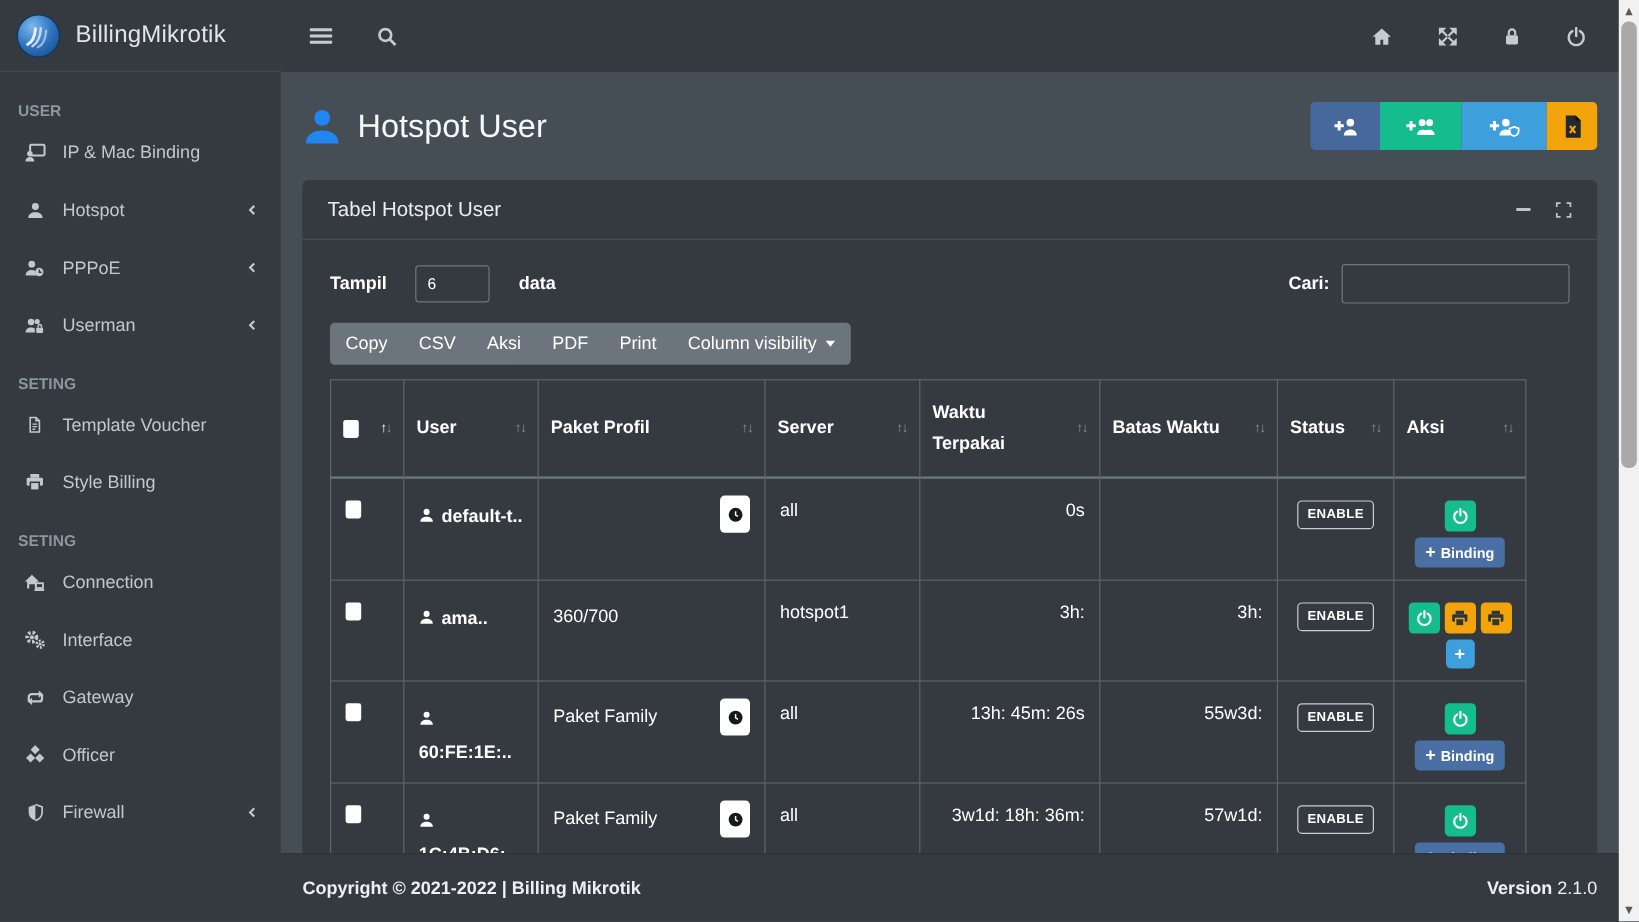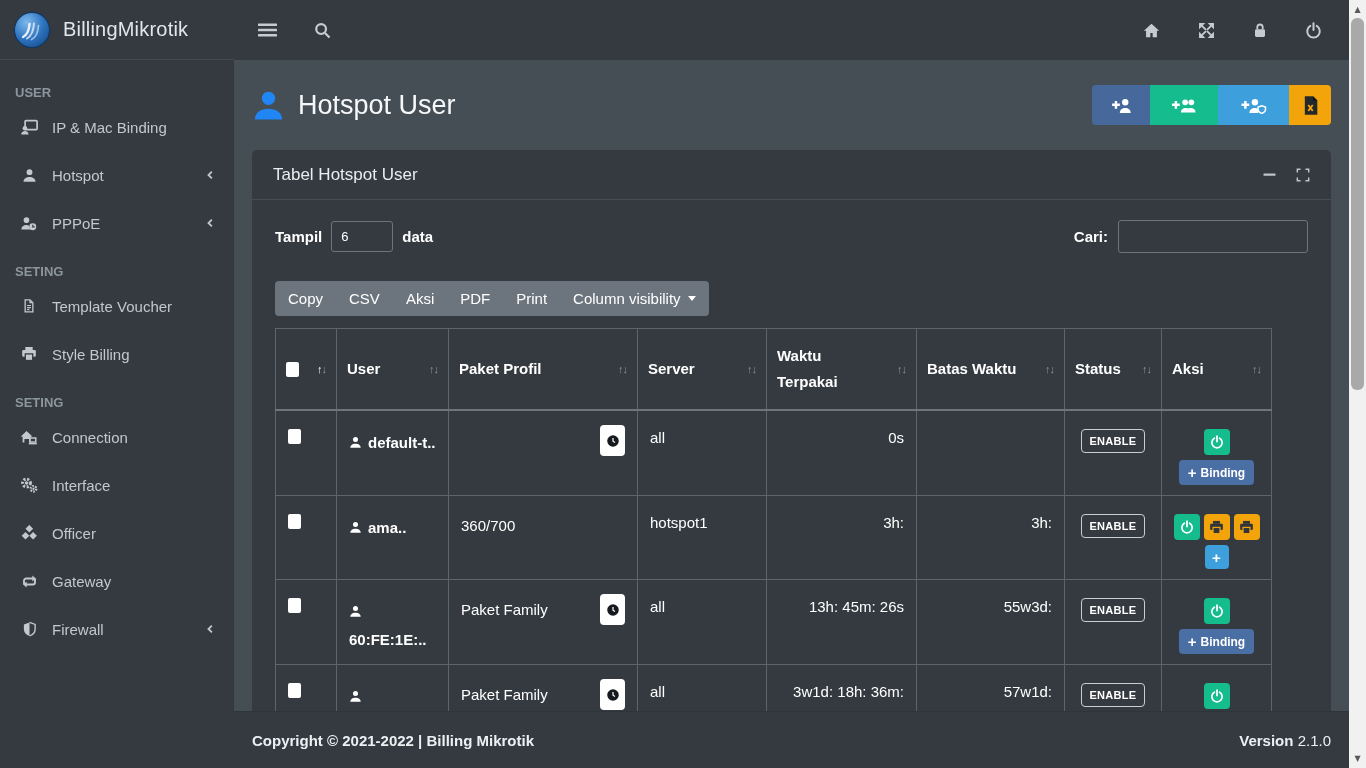--- a/index.html
+++ b/index.html
@@ -47,28 +47,28 @@
 
   .card { margin:0 18px; background:#343a40; border-radius:5px; }
   .card-header { height:50px; display:flex; align-items:center; justify-content:space-between;
                  padding:0 21px; border-bottom:1px solid #454d55; }
   .card-title { font-size:17px; color:#eaedef; }
   .card-tools { display:flex; align-items:center; gap:20px; color:#bcc3c9; }
   .tool { cursor:pointer; display:flex; }
 
   .card-body { padding:20px 23px; }
   .table-controls { display:flex; justify-content:space-between; align-items:center; }
-  .length { display:flex; align-items:center; gap:9px; font-size:15px; font-weight:600; color:#fff; }
+  .length { display:flex; align-items:center; gap:24px; font-size:15px; font-weight:600; color:#fff; }
   .len-input { width:62px; height:31px; background:transparent; border:1px solid #6c757d;
                border-radius:3px; color:#fff; font-size:13px; padding:0 9px; font-family:inherit; }
   .search { display:flex; align-items:center; gap:10px; font-size:15px; font-weight:600; color:#fff; }
   .search-input { width:190px; height:33px; background:transparent; border:1px solid #6c757d;
                   border-radius:3px; color:#fff; padding:0 9px; font-size:14px; font-family:inherit; }
 
-  .export-group { display:inline-flex; background:#6c757d; border-radius:4px; margin:28px 0 12px; }
+  .export-group { display:inline-flex; background:#6c757d; border-radius:4px; margin:16px 0 12px; }
   .export-btn { border:none; background:transparent; color:#fff; font-size:15px; padding:9px 13px;
                 cursor:pointer; font-family:inherit; display:flex; align-items:center; gap:7px; }
   .caret { width:0; height:0; border-left:4.5px solid transparent; border-right:4.5px solid transparent;
            border-top:5px solid #fff; }
 
   
   table.dt { width:996px; border-collapse:collapse; table-layout:fixed; }
   .dt th { border:1px solid #5d656d; border-bottom:2px solid #6c757d; padding:14px 10px;
            text-align:left; font-size:15px; font-weight:700; vertical-align:middle;
            color:#fff; cursor:pointer; line-height:26px; }
@@ -185,20 +185,37 @@
           </svg>
         </span>
         <span class="lbl">PPPoE</span>
         <span class="chev">
           <svg width="11" height="12" viewBox="0 0 16 16" fill="none" stroke="currentColor" stroke-width="2.6">
               <path d="M10 3 5 8l5 5"></path>
             </svg>
         </span>
       </div>
 
+      <div class="side-item">
+        <span class="ico">
+          <svg width="18" height="15" viewBox="0 0 17 16" fill="currentColor">
+            <circle cx="5.2" cy="4.6" r="2.9"></circle>
+            <path d="M0.3 14c0-2.9 2.2-4.5 4.9-4.5 1.3 0 2.5.4 3.3 1V14z"></path>
+            <circle cx="10.6" cy="4.2" r="2.3"></circle>
+            <rect x="9.7" y="9.7" width="6.2" height="4.8" rx="1"></rect>
+            <path d="M11.4 9.7V8.3a1.5 1.5 0 0 1 3 0v1.4" stroke="currentColor" stroke-width="1.3" fill="none"></path>
+          </svg>
+        </span>
+        <span class="lbl">Userman</span>
+        <span class="chev">
+          <svg width="11" height="12" viewBox="0 0 16 16" fill="none" stroke="currentColor" stroke-width="2.6">
+              <path d="M10 3 5 8l5 5"></path>
+            </svg>
+        </span>
+      </div>
 
       <div class="side-section">SETING</div>
 
       <div class="side-item">
         <span class="ico">
           <svg width="14" height="16" viewBox="0 0 16 16" fill="none" stroke="currentColor" stroke-width="1.5">
             <path d="M3.6 1h5.6l3.2 3.2v10.6H3.6z"></path>
               <path d="M9.2 1v3.2h3.2"></path>
             <path d="M5.8 7.4h4.4M5.8 9.8h4.4M5.8 12.2h2.6" stroke-width="1.3"></path>
           </svg>
@@ -237,39 +254,39 @@
             <circle cx="6" cy="6" r="1.7" fill="currentColor"></circle>
             <circle cx="13" cy="11.8" r="2.7" fill="none" stroke="currentColor" stroke-width="2.4" stroke-dasharray="1.6 1.2"></circle>
             <circle cx="13" cy="11.8" r="1.1" fill="currentColor"></circle>
           </svg>
         </span>
         <span class="lbl">Interface</span>
       </div>
 
       <div class="side-item">
         <span class="ico">
-          <svg width="17" height="16" viewBox="0 0 17 16" fill="currentColor">
-            <rect x="5.6" y="1" width="5.4" height="5.4" transform="rotate(45 8.3 3.7)"></rect>
-            <rect x="1.8" y="8" width="5.4" height="5.4" transform="rotate(45 4.5 10.7)"></rect>
-            <rect x="9.4" y="8" width="5.4" height="5.4" transform="rotate(45 12.1 10.7)"></rect>
-          </svg>
-        </span>
-        <span class="lbl">Officer</span>
-      </div>
-
-      <div class="side-item">
-        <span class="ico">
           <svg width="17" height="15" viewBox="0 0 16 15">
             <path d="M2.5 10.5V6.8a2.3 2.3 0 0 1 2.3-2.3H12" fill="none" stroke="currentColor" stroke-width="1.9"></path>
             <path d="M10.8 1.4l3.6 3.1-3.6 3.1z" fill="currentColor"></path>
             <path d="M13.5 4.5v3.7a2.3 2.3 0 0 1-2.3 2.3H4" fill="none" stroke="currentColor" stroke-width="1.9"></path>
             <path d="M5.2 7.4 1.6 10.5l3.6 3.1z" fill="currentColor"></path>
           </svg>
         </span>
         <span class="lbl">Gateway</span>
+      </div>
+
+      <div class="side-item">
+        <span class="ico">
+          <svg width="17" height="16" viewBox="0 0 17 16" fill="currentColor">
+            <rect x="5.6" y="1" width="5.4" height="5.4" transform="rotate(45 8.3 3.7)"></rect>
+            <rect x="1.8" y="8" width="5.4" height="5.4" transform="rotate(45 4.5 10.7)"></rect>
+            <rect x="9.4" y="8" width="5.4" height="5.4" transform="rotate(45 12.1 10.7)"></rect>
+          </svg>
+        </span>
+        <span class="lbl">Officer</span>
       </div>
 
       <div class="side-item">
         <span class="ico">
           <svg width="15" height="16" viewBox="0 0 16 16">
             <path d="M8 1 2 3.1v4.8c0 3.9 2.6 6.2 6 7.4z" fill="currentColor"></path>
             <path d="M8 1l6 2.1v4.8c0 3.9-2.6 6.2-6 7.4" fill="none" stroke="currentColor" stroke-width="1.5"></path>
           </svg>
         </span>
         <span class="lbl">Firewall</span>

